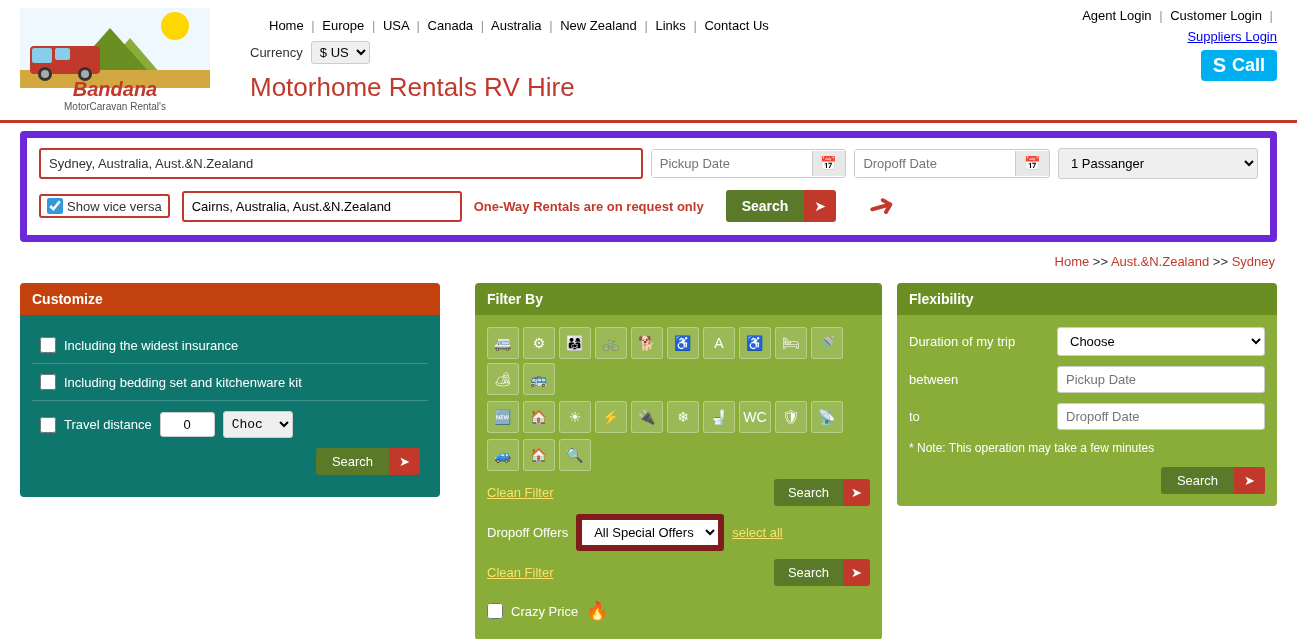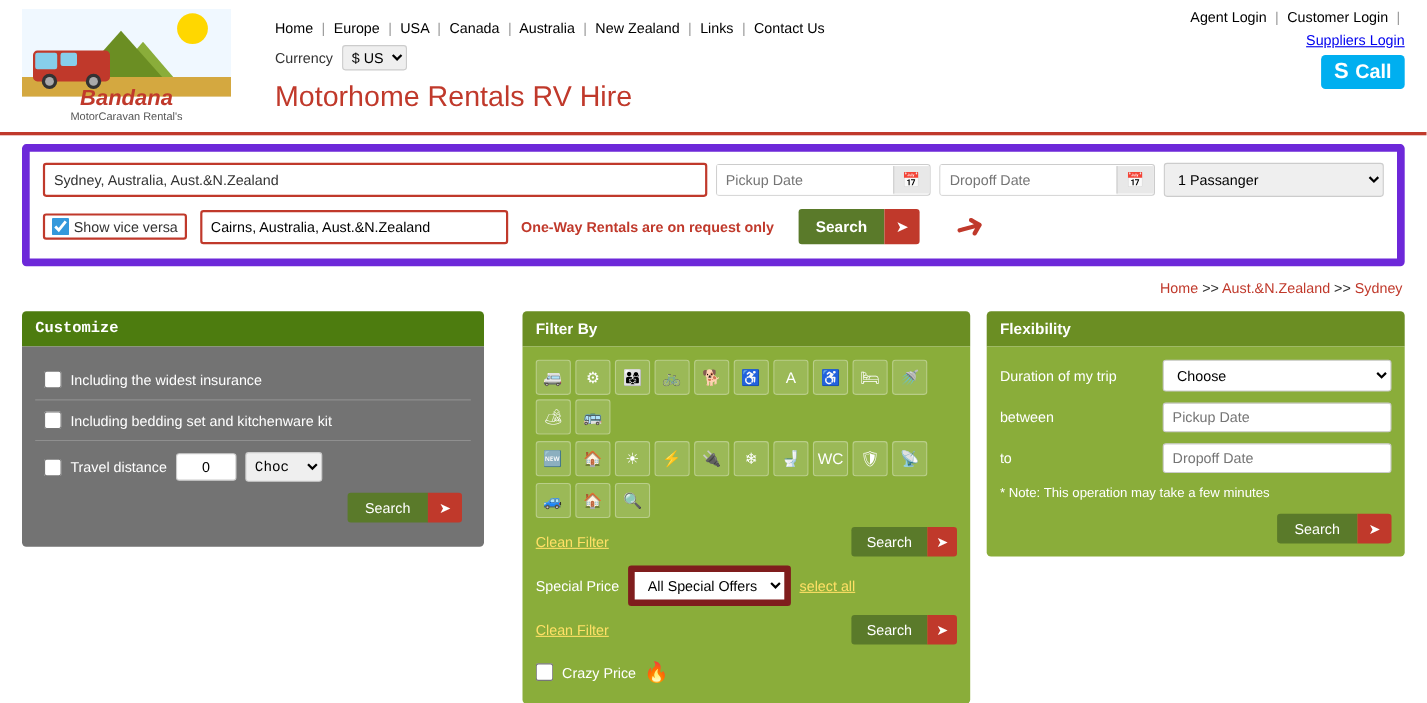--- a/index.html
+++ b/index.html
@@ -3,21 +3,21 @@
   <meta charset="utf-8">
   <style>
     * { box-sizing: border-box; margin: 0; padding: 0; }
     body { font-family: Arial, sans-serif; font-size: 13px; background: #fff; color: #333; }
 
     
     .header { padding: 8px 20px; border-bottom: 3px solid #c0392b; display: flex; align-items: flex-start; justify-content: space-between; }
     .header-left { display: flex; align-items: center; gap: 20px; }
 
     .header-center { flex: 1; padding-left: 20px; }
-    .nav-links { font-size: 13px; margin-bottom: 8px; }
+    .nav-links { font-size: 13px; margin-bottom: 8px; margin-left: 19px; }
     .nav-links a { color: #000; text-decoration: none; }
     .nav-sep { color: #999; margin: 0 4px; }
     .currency-row { display: flex; align-items: center; gap: 8px; margin-bottom: 8px; }
     .currency-label { font-size: 13px; }
     .currency-select { font-size: 13px; padding: 2px 4px; border: 1px solid #ccc; border-radius: 3px; text-align: right; }
     .site-title { font-size: 26px; color: #c0392b; font-weight: normal; margin-top: 4px; }
 
     .header-right { text-align: right; }
     .agent-links { font-size: 13px; margin-bottom: 6px; }
     .agent-links a { color: #000; text-decoration: none; }
@@ -158,22 +158,22 @@
   <a href="#">Home</a>
   <span> &gt;&gt; </span>
   <a href="#">Aust.&amp;N.Zealand</a>
   <span> &gt;&gt; </span>
   <a href="#">Sydney</a>
 </div>
 
 <div class="main-content">
 
   <div style="width:420px;">
-    <div style="background:#4d7c0f;color:white;padding:8px 12px;font-size:14px;font-weight:bold;border-radius:4px 4px 0 0;font-family:Liberation Mono, monospace;">Customize</div>
-    <div style="background:#737373;padding:12px;border-radius:0 0 4px 4px;">
+    <div style="background:#c2410c;color:white;padding:8px 12px;font-size:14px;font-weight:bold;border-radius:4px 4px 0 0;">Customize</div>
+    <div style="background:#0f766e;padding:12px;border-radius:0 0 4px 4px;">
       <div style="display:flex;align-items:center;gap:8px;padding:10px 8px;color:white;border-bottom:1px solid rgba(255,255,255,0.2);">
         <input type="checkbox" style="width: 16px; height: 16px;">
         <span>Including the widest insurance</span>
       </div>
       <div style="display:flex;align-items:center;gap:8px;padding:10px 8px;color:white;border-bottom:1px solid rgba(255,255,255,0.2);">
         <input type="checkbox" style="width: 16px; height: 16px;">
         <span>Including bedding set and kitchenware kit</span>
       </div>
       <div style="padding:10px 8px;color:white;">
         <div style="display:flex;align-items:center;gap:8px;">
@@ -234,21 +234,21 @@
 
       <div style="display:flex;align-items:center;justify-content:space-between;margin-bottom:8px;">
         <a href="#" style="color:#ffe066;text-decoration:underline;font-size:13px;">Clean Filter</a>
         <div style="display:flex;">
           <button style="background:#5a7a2a;color:white;border:none;padding:6px 14px;cursor:pointer;font-size:13px;border-radius:3px 0 0 3px;">Search</button>
           <button style="background:#c0392b;color:white;border:none;padding:6px 8px;cursor:pointer;font-size:13px;border-radius:0 3px 3px 0;">➤</button>
         </div>
       </div>
 
       <div style="display:flex;align-items:center;gap:8px;margin:8px 0;">
-        <span style="color:white;font-size:13px;">Special Price</span>
+        <span style="color:white;font-size:13px;">Dropoff Offers</span>
         <select style="padding:4px 8px;border-radius:3px;border:6px solid #7f1d1d;font-size:13px;background:white;">
           <option>All Special Offers</option>
         </select>
         <a href="#" style="color:#ffe066;text-decoration:underline;font-size:13px;">select all</a>
       </div>
 
       <div style="display:flex;align-items:center;justify-content:space-between;margin-bottom:8px;">
         <a href="#" style="color:#ffe066;text-decoration:underline;font-size:13px;">Clean Filter</a>
         <div style="display:flex;">
           <button style="background:#5a7a2a;color:white;border:none;padding:6px 14px;cursor:pointer;font-size:13px;border-radius:3px 0 0 3px;">Search</button>

